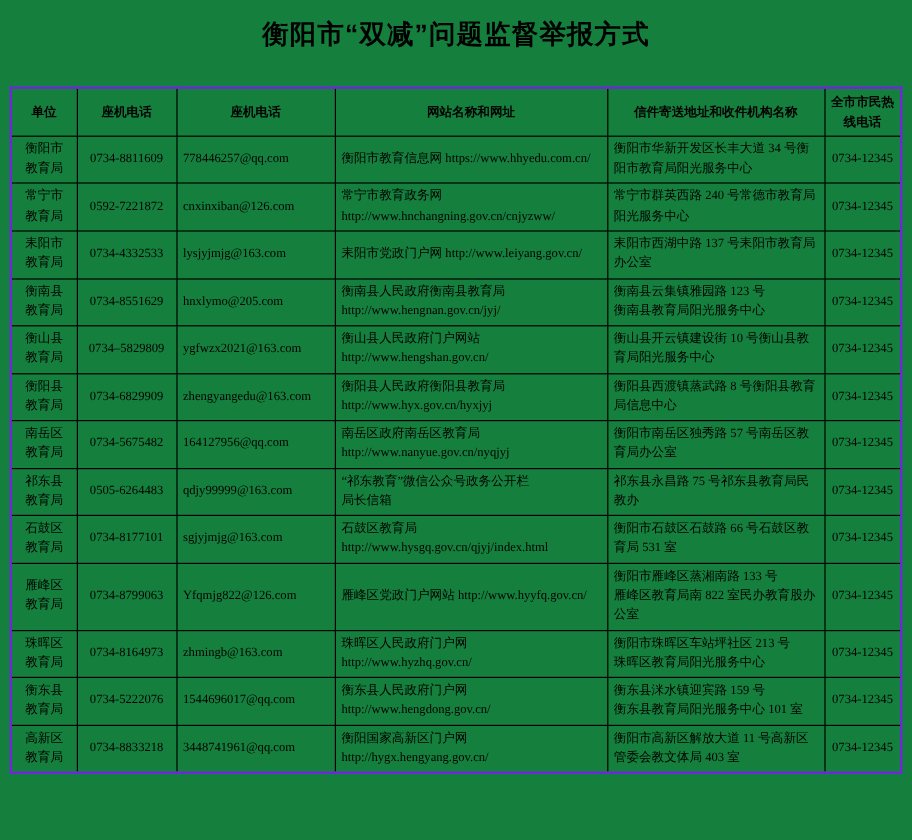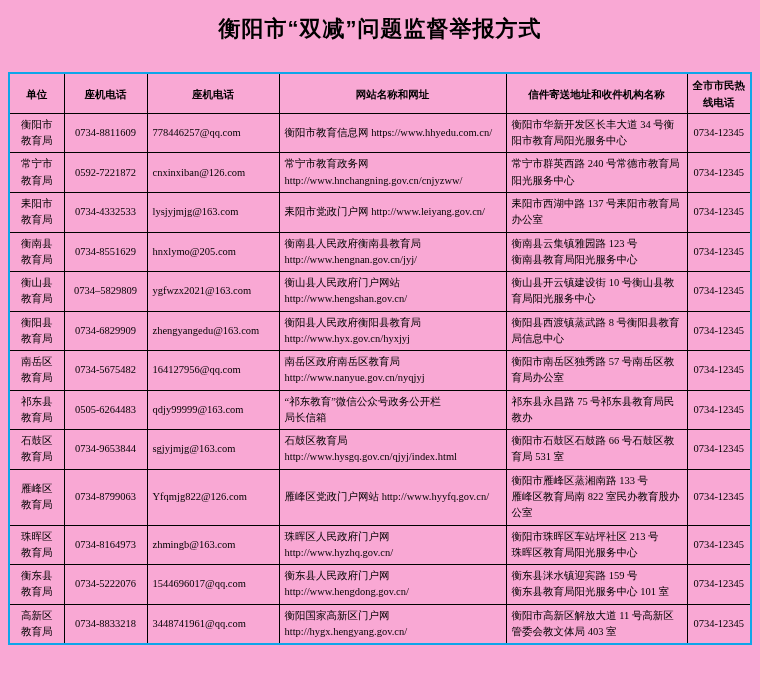--- a/index.html
+++ b/index.html
@@ -8,40 +8,40 @@
     background: #ffffff;
     width: 760px;
     height: 700px;
     overflow: hidden;
     font-family: "Liberation Serif", "DejaVu Serif", serif;
     color: #000;
   }
   .page {
     width: 760px;
     height: 700px;
-    background: #f9a8d4;
+    background: #15803d;
     box-sizing: border-box;
   }
   .page-title {
     margin: 0;
     padding-top: 16px;
     padding-bottom: 0;
     text-align: center;
     font-family: "Liberation Sans", "DejaVu Sans", sans-serif;
     font-weight: bold;
     font-size: 22px;
     letter-spacing: 1px;
     line-height: 1.2;
   }
   table.report-table {
     border-collapse: collapse;
     table-layout: fixed;
     width: 742px;
     margin: 30px 0 0 8px;
-    border: 2px solid #0ea5e9;
+    border: 2px solid #6d28d9;
   }
   .report-table th,
   .report-table td {
     border: 1px solid #000;
     padding: 3px 5px;
     font-size: 10.5px;
     line-height: 1.55;
     vertical-align: middle;
     word-break: break-word;
     overflow-wrap: break-word;
@@ -165,21 +165,21 @@
           <td class="center">0505-6264483</td>
           <td>qdjy99999@163.com</td>
           <td class="prewrap">“祁东教育”微信公众号政务公开栏
 局长信箱</td>
           <td class="prewrap">祁东县永昌路 75 号祁东县教育局民教办</td>
           <td class="center">0734-12345</td>
         </tr>
         <tr>
           <td class="prewrap center">石鼓区
 教育局</td>
-          <td class="center">0734-9653844</td>
+          <td class="center">0734-8177101</td>
           <td>sgjyjmjg@163.com</td>
           <td class="prewrap">石鼓区教育局
 http://www.hysgq.gov.cn/qjyj/index.html</td>
           <td class="prewrap">衡阳市石鼓区石鼓路 66 号石鼓区教育局 531 室</td>
           <td class="center">0734-12345</td>
         </tr>
         <tr>
           <td class="prewrap center">雁峰区
 教育局</td>
           <td class="center">0734-8799063</td>

